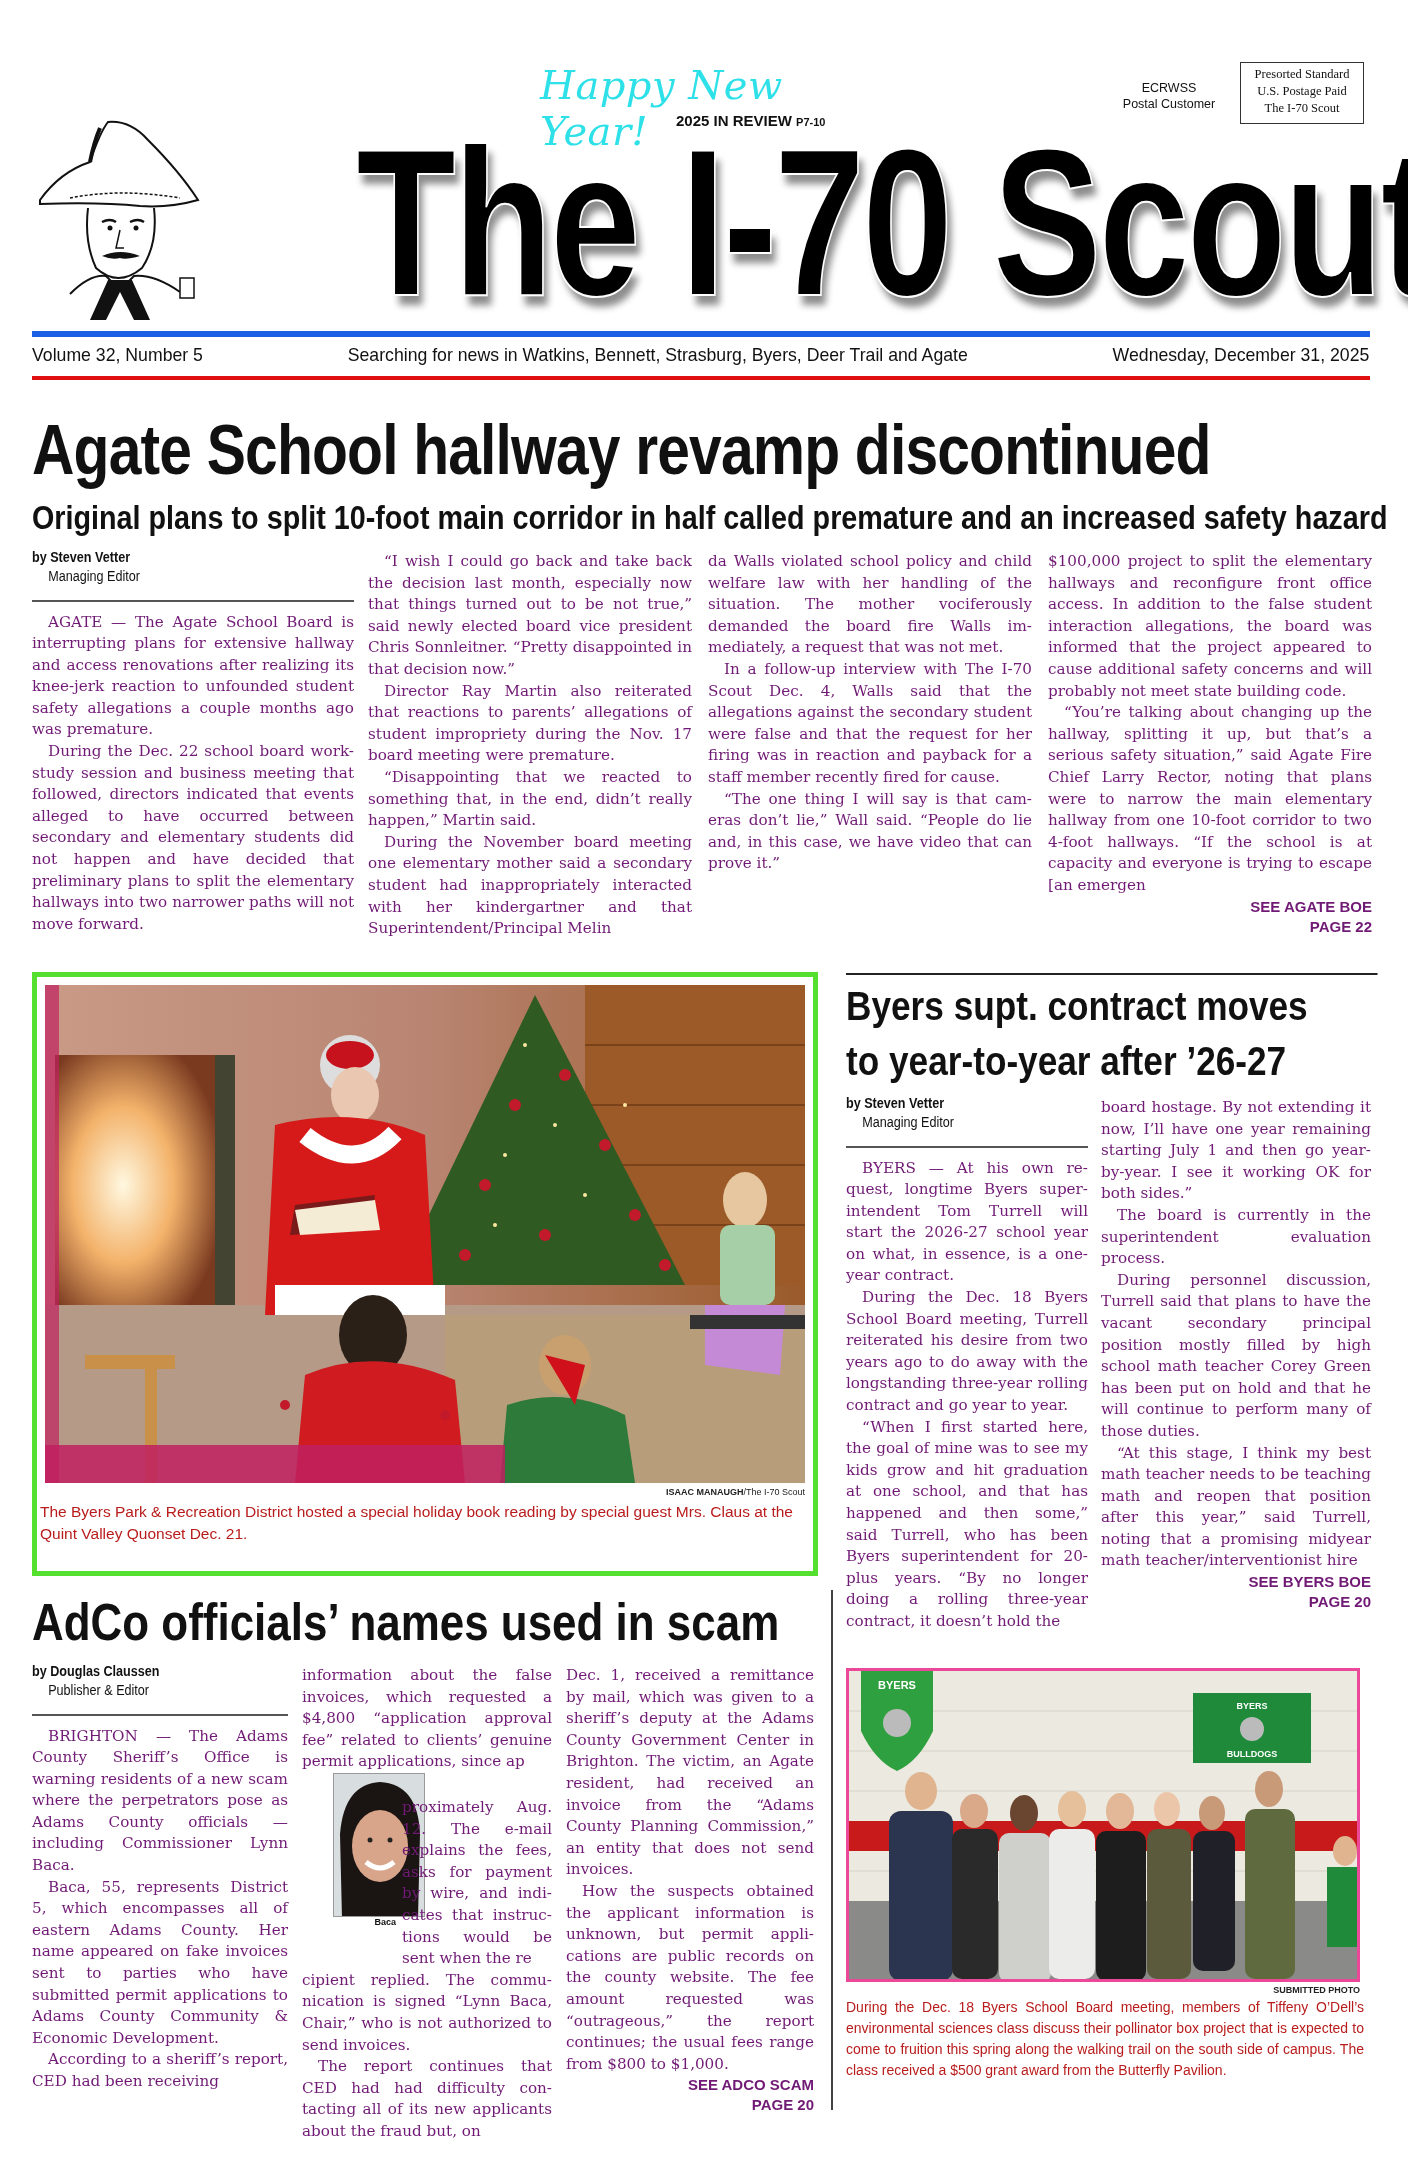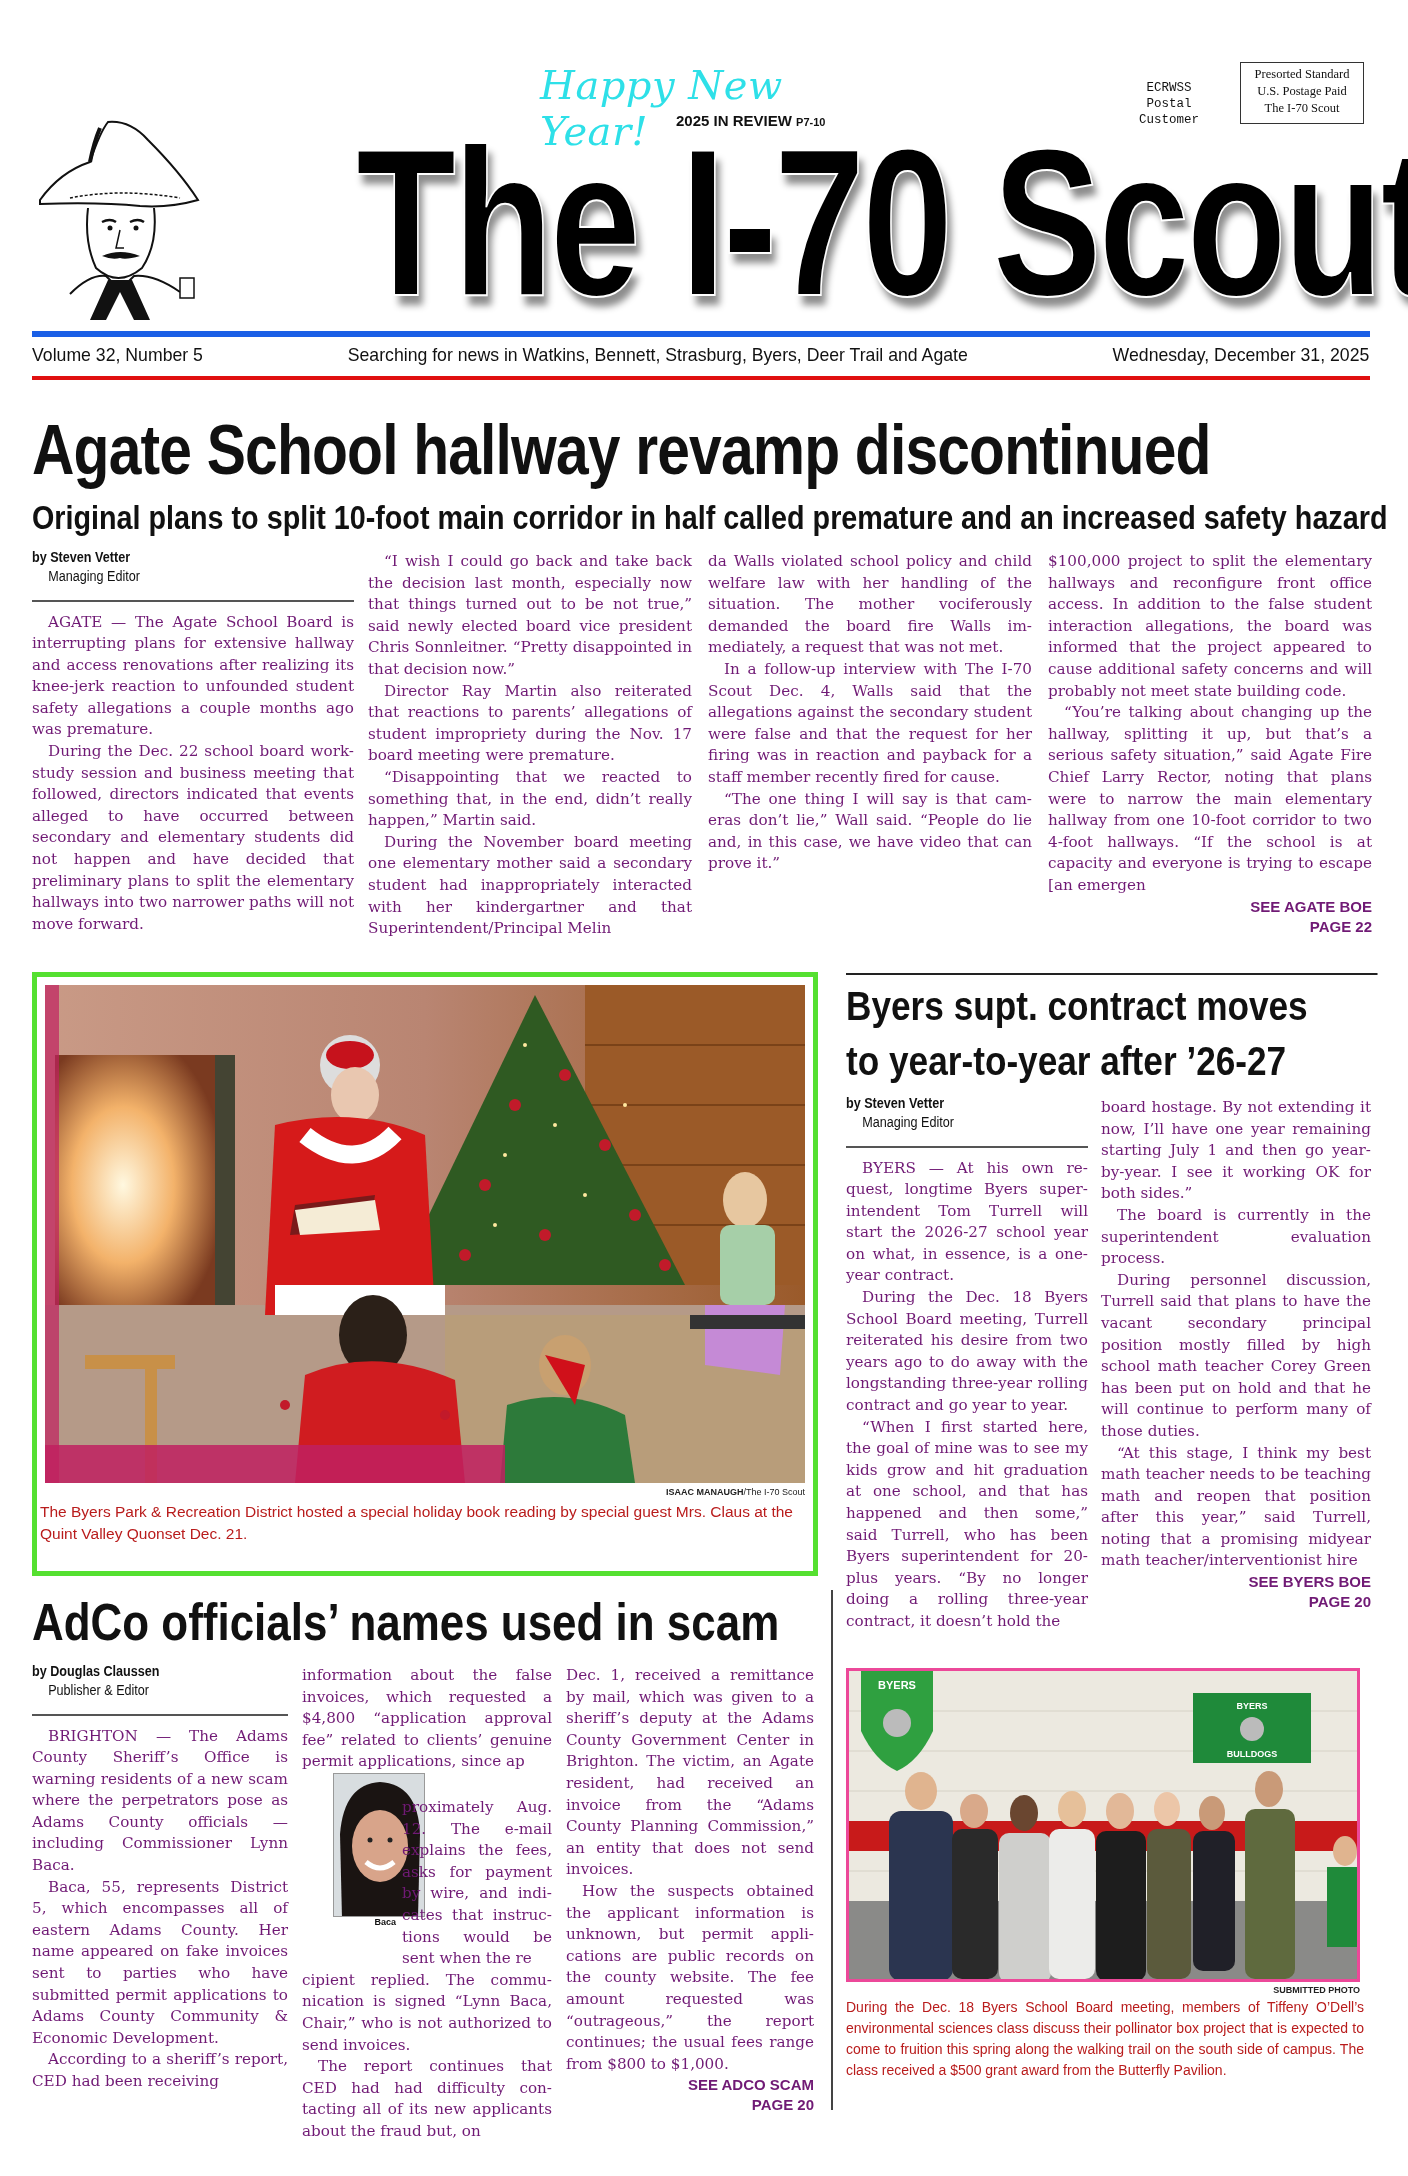--- a/index.html
+++ b/index.html
@@ -16,21 +16,21 @@
   .in-review { left: 676px; top: 112px; font-family: "Liberation Sans", sans-serif;
                font-weight: bold; font-size: 15px; color: #111; }
   .in-review .pg { font-size: 11px; }
   .title { left: 356px; top: 118px; width: 900px; height: 210px;
            font-family: "Liberation Sans", sans-serif; font-weight: 900;
            font-size: 210px; line-height: 210px; color: #000;
            letter-spacing: -4px; transform: scaleX(0.78); transform-origin: left top;
            text-shadow: 6px 10px 8px rgba(0,0,0,0.45);
            -webkit-text-stroke: 2px #fff; white-space: nowrap; }
   .ecrwss { left: 1114px; top: 80px; width: 110px; text-align: center;
-            font-family: Liberation Mono, monospace; font-size: 12.5px; line-height: 16px; }
+            font-family: Liberation Sans, sans-serif; font-size: 12.5px; line-height: 16px; }
   .postage { left: 1240px; top: 62px; width: 124px; height: 62px; border: 1.5px solid #333;
              text-align: center; font-family: "Liberation Serif", serif; font-size: 12.5px;
              line-height: 17px; padding-top: 3px; }
 
   .rule-blue { left: 32px; top: 331px; width: 1338px; height: 6px; background: #1a5fe6; }
   .folio { left: 32px; top: 344px; width: 1338px; height: 26px;
            font-family: "Liberation Sans", sans-serif; font-size: 19px; color: #111;
            display: flex; justify-content: space-between; transform: scaleX(0.93); transform-origin: left top; }
   .folio span { white-space: nowrap; }
   .folio { width: 1438px; }

